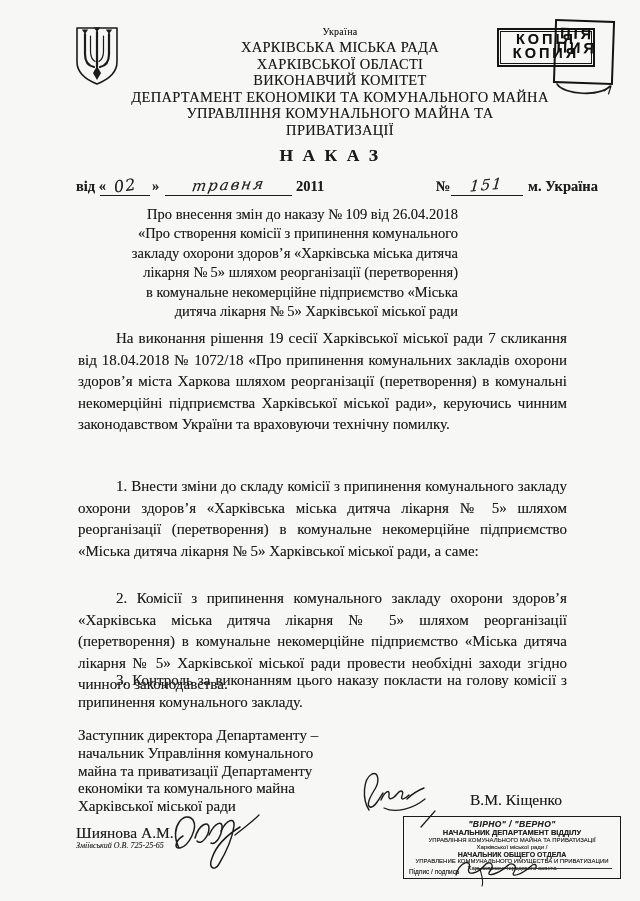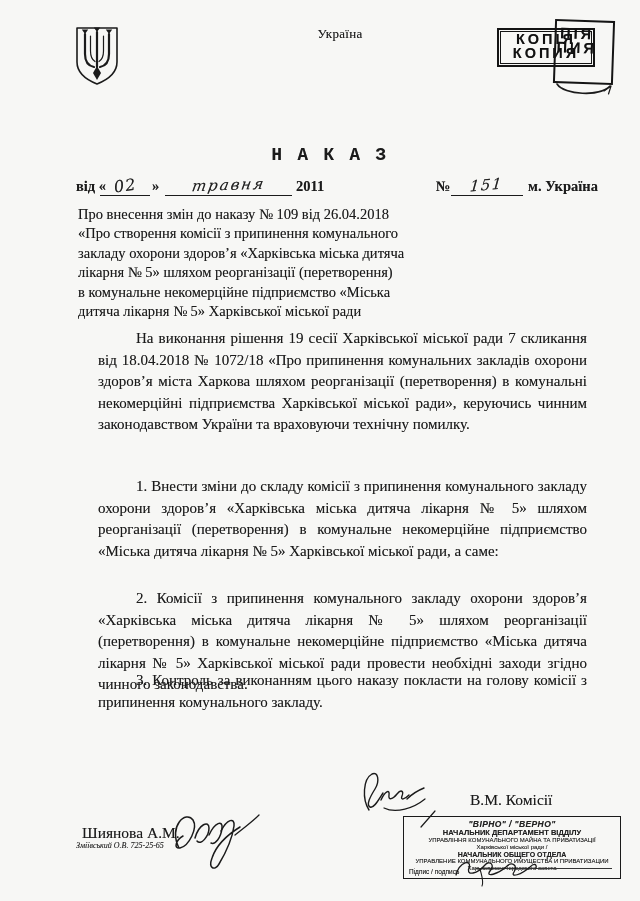--- a/index.html
+++ b/index.html
@@ -4,21 +4,21 @@
 <style>
   html,body { margin:0; padding:0; background:#f7f7f5; }
   .page {
     position:relative; width:640px; height:901px; background:#f7f7f5;
     font-family:"Liberation Serif", serif; color:#1b1b1b; overflow:hidden;
     text-shadow:0 0 0.35px rgba(27,27,27,0.45);
   }
   
   .trident { position:absolute; left:74px; top:25px; }
   .hdr { position:absolute; left:40px; top:26px; width:600px; text-align:center; }
-  .country { font-size:13px; letter-spacing:0.3px; }
+  .country { font-size:10px; letter-spacing:0.3px; }
   .org { font-size:14.5px; line-height:16.6px; margin-top:2px; white-space:pre-line; letter-spacing:0.3px; }
   
   .copy-b {
     position:absolute; left:554px; top:20px; width:56px; height:60px;
     border:2.5px solid #141414; overflow:hidden; transform:rotate(2deg);
     z-index:3; background:transparent;
   }
   .copy-b .cs-shift { margin-left:-41px; margin-top:6px; }
   .copy-a {
     position:absolute; left:497px; top:28px; width:92px; height:33px;
@@ -26,42 +26,42 @@
   }
   .copy-a .cs-in { border:1.5px solid #141414; height:100%; box-sizing:border-box; padding-top:1px; }
   .cs-line {
     font-family:"Liberation Sans", sans-serif; font-weight:700; font-size:14.5px;
     line-height:13.5px; letter-spacing:3px; text-align:center; color:#111;
     white-space:nowrap; transform:scaleY(1.05);
   }
   .copy-bracket { position:absolute; left:554px; top:82px; z-index:3; }
   
   .title { position:absolute; left:95px; top:145px; width:470px; text-align:center;
-           font-weight:bold; font-size:17.5px; letter-spacing:2.5px;font-family:Liberation Mono, monospace; }
+           font-weight:bold; font-size:17.5px; letter-spacing:2.5px; }
   .dateline { position:absolute; left:4px; top:176px; width:640px; height:26px;
               font-weight:bold; font-size:14.5px; }
   .dl { position:absolute; top:2px; }
   .uline { position:absolute; top:0; height:19px; border-bottom:1.2px solid #1b1b1b; text-align:center; }
   .hand { font-family:"DejaVu Serif", serif; font-style:italic; font-weight:normal; display:inline-block; color:#222; }
   .hand-day   { font-size:16px; transform:rotate(-8deg); letter-spacing:1px; }
   .hand-month { font-size:15px; transform:rotate(-2deg) skewX(-12deg); letter-spacing:2px; }
   .hand-num   { font-size:15px; transform:rotate(-5deg) skewX(-10deg); letter-spacing:1.5px; }
   
   .subject { position:absolute; left:78px; top:205px; width:380px;
-             font-size:14.5px; line-height:19.4px; white-space:pre-line; }
+             font-size:14.5px; line-height:19.4px; white-space:pre-line;text-align:right; }
   .para { position:absolute; left:78px; width:489px; font-size:15px; line-height:21.5px;
-          text-align:justify; text-indent:38px;margin-left:20px; }
+          text-align:justify; text-indent:38px; }
   .order-word { position:absolute; left:95px; top:426px; width:470px; text-align:center;
                 font-weight:bold; font-size:15.5px; letter-spacing:2px; }
   
   .sign-pos { position:absolute; left:78px; top:727px; width:310px;
               font-size:15px; line-height:17.8px; white-space:pre-line; }
   .sig-soloshkin { position:absolute; left:356px; top:769px; }
   .sign-name { position:absolute; left:470px; top:791px; font-size:15.5px; }
-  .registrar { position:absolute; left:76px; top:824px; font-size:15.5px;margin-left:6px; }
+  .registrar { position:absolute; left:76px; top:824px; font-size:15.5px; }
   .sig-shyyanova { position:absolute; left:164px; top:806px; }
   .executor { position:absolute; left:76px; top:841px; font-size:8px; font-style:italic; color:#2a2a2a; }
   
   .vstamp { position:absolute; left:403px; top:816px; width:218px; height:63px;
             border:1.6px solid #1a1a1a; box-sizing:border-box; text-align:center;
             font-family:"Liberation Sans", sans-serif; color:#222; z-index:2; }
   .vs-title { font-size:8.5px; font-weight:bold; font-style:italic; margin-top:2px; letter-spacing:0.4px; }
   .vs-b1 { font-size:7.5px; font-weight:bold; line-height:8px; }
   .vs-s  { font-size:6px; line-height:6.8px; }
   .vs-b2 { font-size:7px; font-weight:bold; line-height:7.6px; }
@@ -82,20 +82,26 @@
     <path class="ink" d="M23,7 V42" stroke-width="2.2"></path>
     <path class="ink" d="M35,9 V29 C35,37 31,41 26,42" stroke-width="2.2"></path>
     <path class="ink" d="M16.5,11 V26 C16.5,32 18.5,35 21,36.5" stroke-width="1.2"></path>
     <path class="ink" d="M29.5,11 V26 C29.5,32 27.5,35 25,36.5" stroke-width="1.2"></path>
     <path d="M23,41 L19,48 L23,55 L27,48 Z" fill="#1b1b1b"></path>
     <path d="M11,9 l-3.2,-4.5 h6.4 z M23,7 l-3.2,-4.5 h6.4 z M35,9 l-3.2,-4.5 h6.4 z" fill="#1b1b1b"></path>
   </svg>
 
   <div class="hdr">
     <div class="country">Україна</div>
+    <div class="org">ХАРКІВСЬКА МІСЬКА РАДА
+ХАРКІВСЬКОЇ ОБЛАСТІ
+ВИКОНАВЧИЙ КОМІТЕТ
+ДЕПАРТАМЕНТ ЕКОНОМІКИ ТА КОМУНАЛЬНОГО МАЙНА
+УПРАВЛІННЯ КОМУНАЛЬНОГО МАЙНА ТА
+ПРИВАТИЗАЦІЇ</div>
   </div>
 
   <div class="copy-b">
     <div class="cs-shift">
       <div class="cs-line">КОПІЯ</div>
       <div class="cs-line">КОПИЯ</div>
     </div>
   </div>
   <div class="copy-a">
     <div class="cs-in">
@@ -128,28 +134,33 @@
 в комунальне некомерційне підприємство «Міська
 дитяча лікарня № 5» Харківської міської ради</div>
 
   <div class="para" style="top:328px">На виконання рішення 19 сесії Харківської міської ради 7 скликання від 18.04.2018 № 1072/18 «Про припинення комунальних закладів охорони здоров’я міста Харкова шляхом реорганізації (перетворення) в комунальні некомерційні підприємства Харківської міської ради», керуючись чинним законодавством України та враховуючи технічну помилку.</div>
 
 
   <div class="para" style="top:476px">1. Внести зміни до складу комісії з припинення комунального закладу охорони здоров’я «Харківська міська дитяча лікарня № 5» шляхом реорганізації (перетворення) в комунальне некомерційне підприємство «Міська дитяча лікарня № 5» Харківської міської ради, а саме:</div>
   <div class="para" style="top:588px">2. Комісії з припинення комунального закладу охорони здоров’я «Харківська міська дитяча лікарня № 5» шляхом реорганізації (перетворення) в комунальне некомерційне підприємство «Міська дитяча лікарня № 5» Харківської міської ради провести необхідні заходи згідно чинного законодавства.</div>
   <div class="para" style="top:670px">3. Контроль за виконанням цього наказу покласти на голову комісії з припинення комунального закладу.</div>
 
+  <div class="sign-pos">Заступник директора Департаменту –
+начальник Управління комунального
+майна та приватизації Департаменту
+економіки та комунального майна
+Харківської міської ради</div>
 
   <svg class="sig-soloshkin" width="72" height="48" viewBox="0 0 72 48">
     <path class="ink" d="M13,41 C6,30 7,10 16,5 C22,2 24,12 19,20 C14,28 10,36 14,38 C18,40 23,30 27,24" stroke-width="1.4"></path>
     <path class="ink" d="M25,31 C29,22 34,20 33,26 C32,32 37,30 41,25 C45,20 48,22 46,27 C44,32 49,30 53,26" stroke-width="1.4"></path>
     <path class="ink" d="M51,30 C57,24 63,21 68,19" stroke-width="1.4"></path>
     <path class="ink" d="M28,39 C40,45 58,39 69,30" stroke-width="1.2"></path>
   </svg>
-  <div class="sign-name">В.М. Комісії</div>
+  <div class="sign-name">В.М. Кіщенко</div>
 
   <div class="registrar">Шиянова А.М.</div>
   <svg class="sig-shyyanova" width="98" height="70" viewBox="0 0 98 70">
     <path class="ink" d="M15,42 C4,20 22,4 29,14 C34,22 25,40 16,42 C9,43 12,34 19,30" stroke-width="1.5"></path>
     <path class="ink" d="M31,32 C35,18 45,14 45,22 C45,30 37,40 33,35" stroke-width="1.5"></path>
     <path class="ink" d="M45,29 C51,16 59,14 58,22 C57,32 51,39 47,37" stroke-width="1.5"></path>
     <path class="ink" d="M57,25 C63,13 71,11 70,20 C68,34 61,48 55,58 C51,65 44,63 48,52 C52,40 63,29 76,21" stroke-width="1.5"></path>
     <path class="ink" d="M71,29 C81,21 89,15 95,9" stroke-width="1.3"></path>
   </svg>
   <div class="executor">Зміївський О.В. 725-25-65</div>

